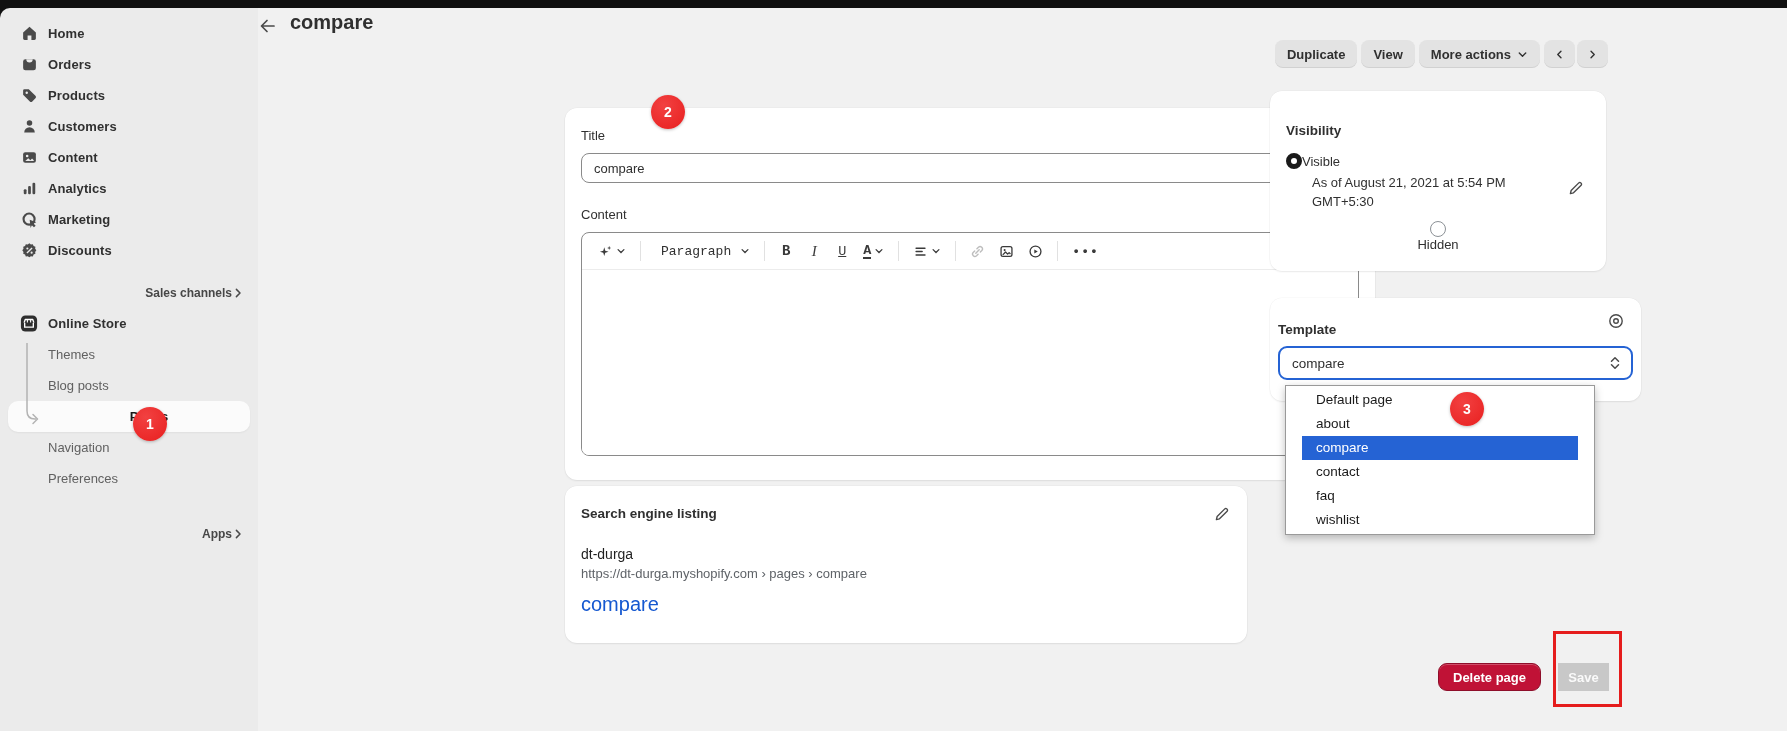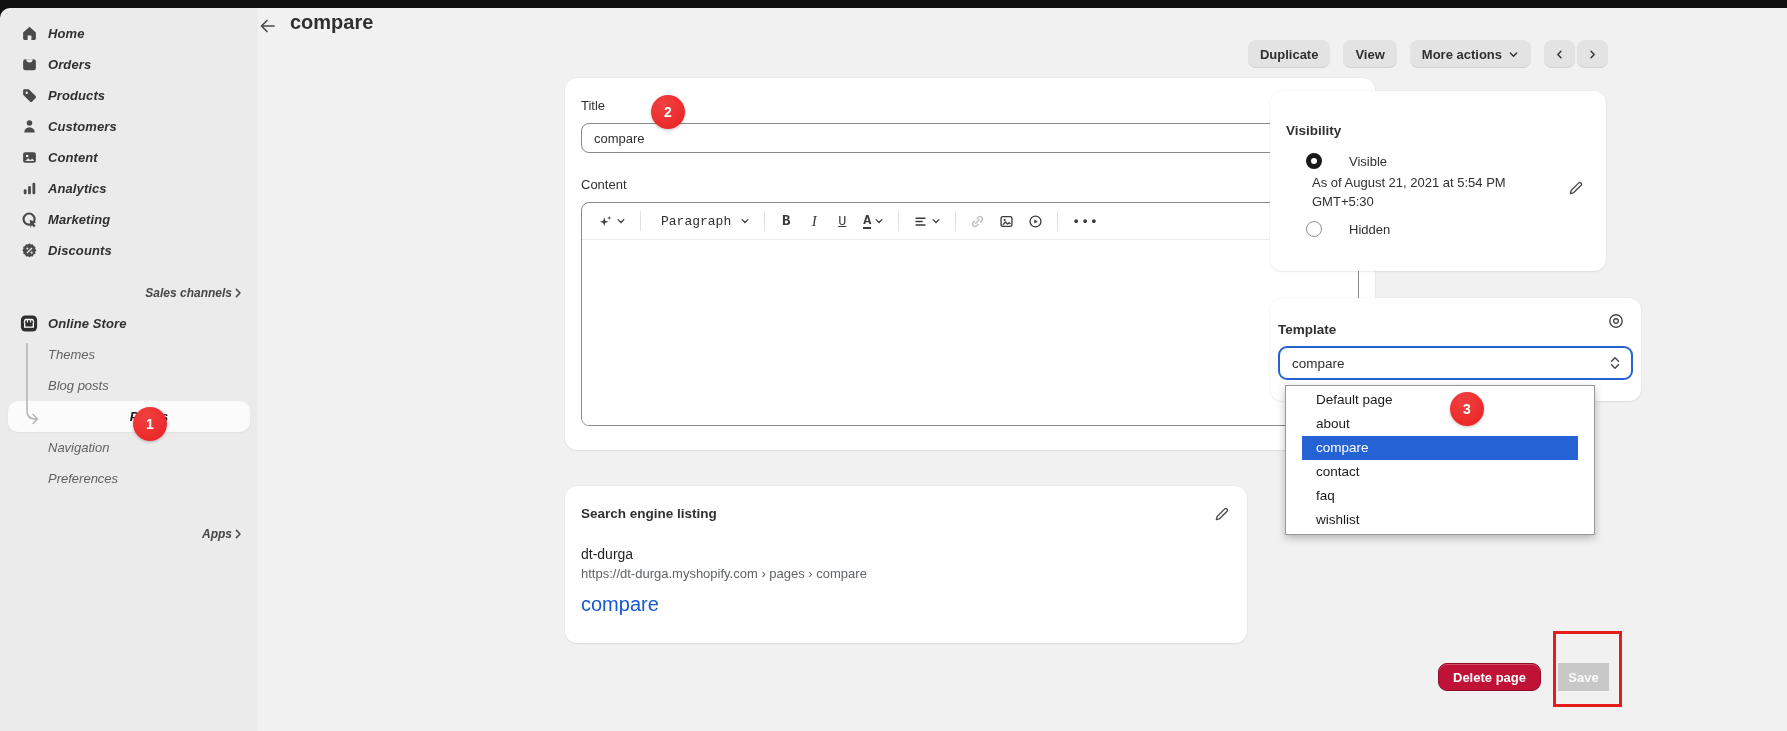--- a/index.html
+++ b/index.html
@@ -7,40 +7,40 @@
     width:1787px;height:731px;position:relative;overflow:hidden;
     background:#101010;
     font-family:"Liberation Sans","DejaVu Sans",sans-serif;
     font-size:13px;color:#303030;
     -webkit-font-smoothing:antialiased;
   }
   .app{position:absolute;left:0;top:8px;right:0;bottom:0;background:#ebebeb;border-radius:10px 10px 0 0;}
   .main{position:absolute;left:258px;top:0;right:0;bottom:0;background:#f1f1f1;}
 
   
-  .sidebar{position:absolute;left:0;top:0;width:258px;bottom:0;padding:10px 8px 0 8px;box-sizing:border-box;font-style:italic;}
+  .sidebar{position:absolute;left:0;top:0;width:258px;bottom:0;padding:10px 8px 0 8px;box-sizing:border-box;}
   .nav-row{height:31px;display:flex;align-items:center;padding:0 10px 0 12px;border-radius:10px;cursor:pointer;}
   .nav-row .ico{width:18px;height:18px;margin-right:10px;display:flex;align-items:center;justify-content:center;flex:0 0 18px;}
   .nav-row .lbl{font-weight:600;color:#303030;letter-spacing:.1px;}
   .sec-head{height:30px;display:flex;align-items:center;justify-content:flex-end;padding:0 6px 0 0;margin-top:12px;}
   .sec-head .lbl{font-size:12px;font-weight:700;color:#474747;}
   .sub-row{height:31px;display:flex;align-items:center;padding-left:40px;border-radius:10px;color:#616161;cursor:pointer;position:relative;}
   .sub-row.selected{background:#fbfbfb;color:#1a1a1a;font-weight:700;box-shadow:0 1px 2px rgba(0,0,0,.05);justify-content:center;}
   .apps-head{margin-top:25px;}
   .tree-svg{position:absolute;left:21px;top:333px;pointer-events:none;}
   .back-btn{position:absolute;left:258px;top:8px;width:20px;height:20px;cursor:pointer;}
   .page-title{position:absolute;left:290px;top:3px;font-size:20px;font-weight:700;color:#303030;}
-  .header-actions{position:absolute;top:4px;right:179px;display:flex;gap:13px;align-items:center;height:28px;left:auto;}
+  .header-actions{position:absolute;top:4px;right:179px;display:flex;gap:4px;align-items:center;height:28px;left:auto;}
   .hbtn{height:28px;background:#e3e3e3;border:none;border-radius:8px;padding:0 12px;font:600 13px "Liberation Sans","DejaVu Sans",sans-serif;color:#303030;display:flex;align-items:center;gap:6px;cursor:pointer;box-shadow:0 -1px 0 rgba(0,0,0,.08) inset;}
   .pager{display:flex;gap:2px;}
   .pager .hbtn{width:31px;padding:0;justify-content:center;}
 
   
   .card{position:absolute;background:#ffffff;border-radius:12px;box-shadow:0 1px 2px rgba(0,0,0,.07),0 0 0 .5px rgba(0,0,0,.04);box-sizing:border-box;}
-  .card-main{left:565px;top:70px;width:810px;height:372px;padding:20px 16px;}
+  .card-main{left:565px;top:100px;width:810px;height:372px;padding:20px 16px;}
   .card-seo{left:565px;top:478px;width:682px;height:157px;padding:20px 16px;}
   .card-visibility{left:1270px;top:83px;width:336px;height:180px;padding:32px 16px 16px;}
   .card-template{left:1270px;top:290px;width:371px;height:103px;padding:24px 8px 16px;}
   .field-label{font-size:13px;color:#303030;margin-bottom:10px;}
   .card-h{font-size:13.5px;font-weight:700;color:#303030;line-height:16px;}
   .corner-ico{position:absolute;top:20px;right:16px;width:18px;height:18px;cursor:pointer;}
 
   .title-input{width:100%;height:30px;box-sizing:border-box;border:1px solid #8a8a8a;border-radius:8px;padding:0 12px;font:13px "Liberation Sans","DejaVu Sans",sans-serif;color:#303030;background:#fff;outline:none;}
 
   .editor{margin-top:10px;border:1px solid #8a8a8a;border-radius:8px;height:224px;box-sizing:border-box;overflow:hidden;background:#fff;}
@@ -50,21 +50,21 @@
   .tb-b{font-weight:800;font-size:14px;}
   .tb-i{font-family:"Liberation Serif","DejaVu Serif",serif;font-style:italic;font-size:15px;}
   .tb-u{font-size:13.5px;text-decoration:underline;}
   .tb-a{font-size:13.5px;font-weight:600;border-bottom:2px solid #3a3a3a;line-height:13px;}
   .tb-paragraph{font-size:13px;color:#303030;padding:0 6px;}
   .tb-dots{font-size:13px;letter-spacing:1px;font-weight:700;}
   .tb-code{margin-left:auto;font-weight:700;font-size:12px;font-family:"Liberation Mono","DejaVu Sans Mono",monospace;}
   .editor-body{height:188px;background:#fff;}
 
   
-  .radio-row{display:flex;align-items:center;gap:27px;margin-top:14px;margin-left:20px;}
+  .radio-row{display:flex;align-items:center;gap:0;margin-top:14px;}
   .radio{width:16px;height:16px;border-radius:50%;box-sizing:border-box;background:#fff;cursor:pointer;flex:0 0 16px;}
   .radio.on{border:5px solid #1a1a1a;}
   .radio.off{border:1.5px solid #8c9196;}
   .vis-detail{margin:4px 0 0 26px;width:238px;line-height:19px;color:#303030;}
   .pencil-abs{position:absolute;right:22px;top:89px;width:17px;height:17px;cursor:pointer;}
 
   
   .tpl-select{margin-top:8px;height:34px;border:2px solid #2563d4;border-radius:9px;display:flex;align-items:center;justify-content:space-between;padding:0 10px 0 12px;background:#fff;cursor:pointer;box-sizing:border-box;font-size:13.5px;color:#303030;}
   .dropdown{position:absolute;left:1285px;top:377px;width:310px;background:#ffffff;border:1px solid #9a9a9a;box-shadow:0 3px 8px rgba(0,0,0,.25);z-index:30;padding:2px 16px;box-sizing:border-box;}
   .dd-item{height:24px;line-height:24px;padding-left:14px;font-size:13.5px;color:#1a1a1a;cursor:pointer;}
@@ -369,21 +369,21 @@
     <div class="radio-row">
       <span class="radio on"></span>
       <span>Visible</span>
     </div>
     <div class="vis-detail">As of August 21, 2021 at 5:54 PM GMT+5:30</div>
     <span class="pencil-abs">
       <svg width="17" height="17" viewBox="0 0 16 16">
           <path d="M3.2 12.8l.7-2.9 7.2-7.2a1.3 1.3 0 0 1 1.84 0l.36.36a1.3 1.3 0 0 1 0 1.84l-7.2 7.2z" fill="none" stroke="#4a4a4a" stroke-width="1.3" stroke-linejoin="round"></path>
         </svg>
     </span>
-    <div class="radio-row" style="margin-top:10px;">
+    <div class="radio-row" style="margin-top:10px;flex-direction:column;">
       <span class="radio off"></span>
       <span>Hidden</span>
     </div>
   </section>
 
   <section class="card card-template">
     <span class="corner-ico" style="top:14px;">
       <svg width="18" height="18" viewBox="0 0 18 18">
           <circle cx="9" cy="9" r="6.2" fill="none" stroke="#4a4a4a" stroke-width="1.4"></circle>
           <circle cx="9" cy="9" r="2.3" fill="none" stroke="#4a4a4a" stroke-width="1.4"></circle>

